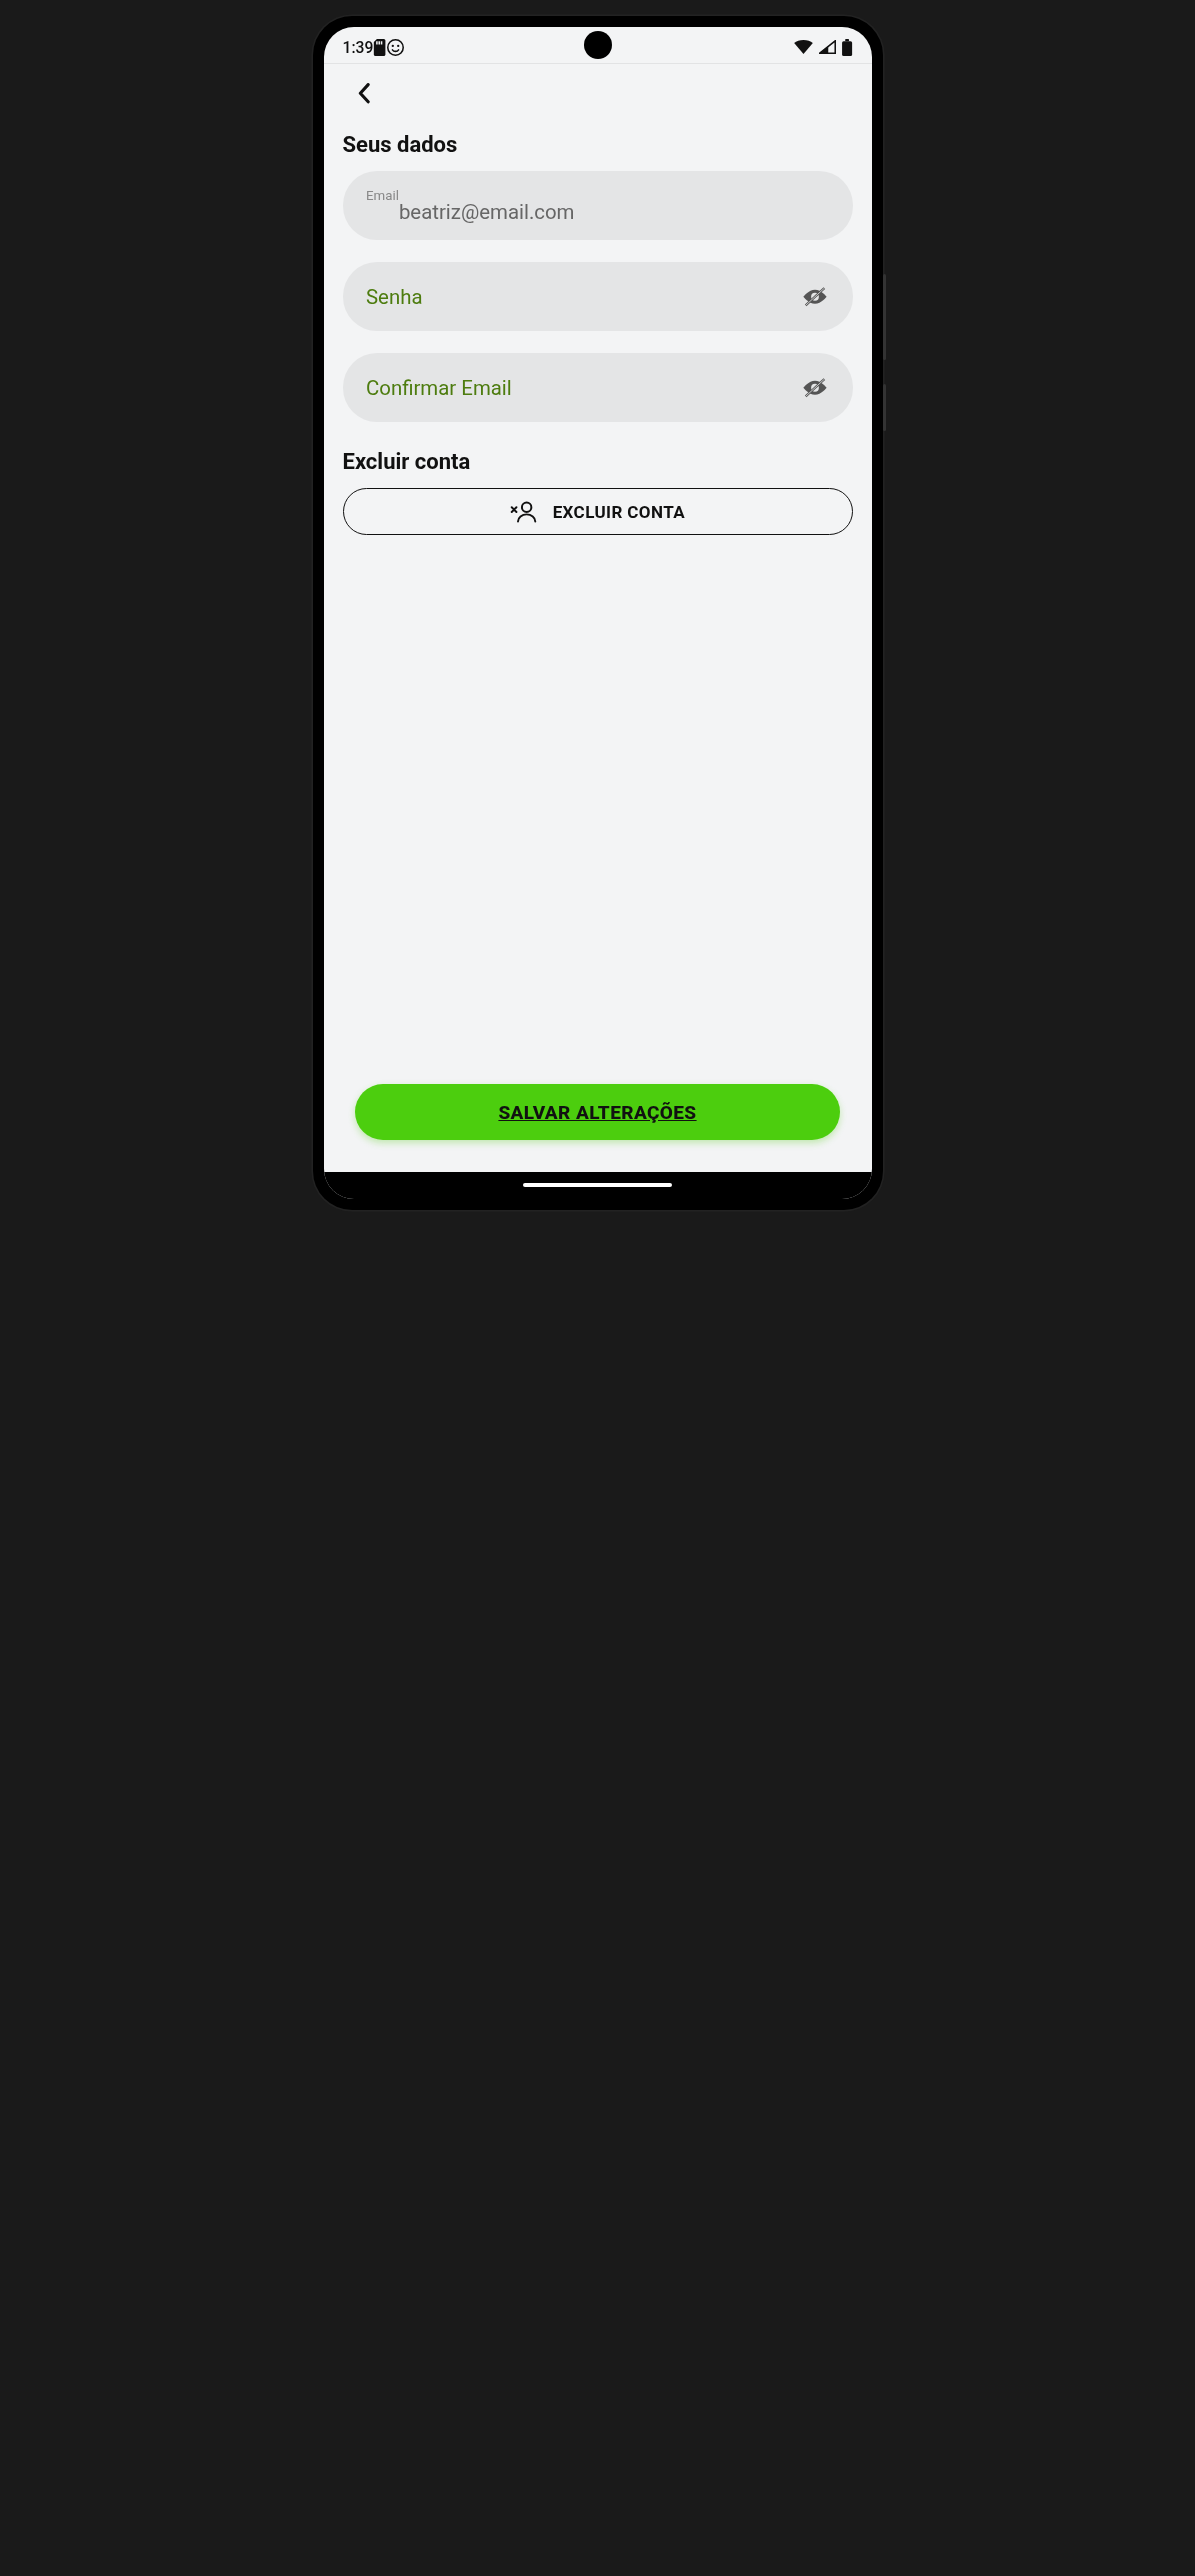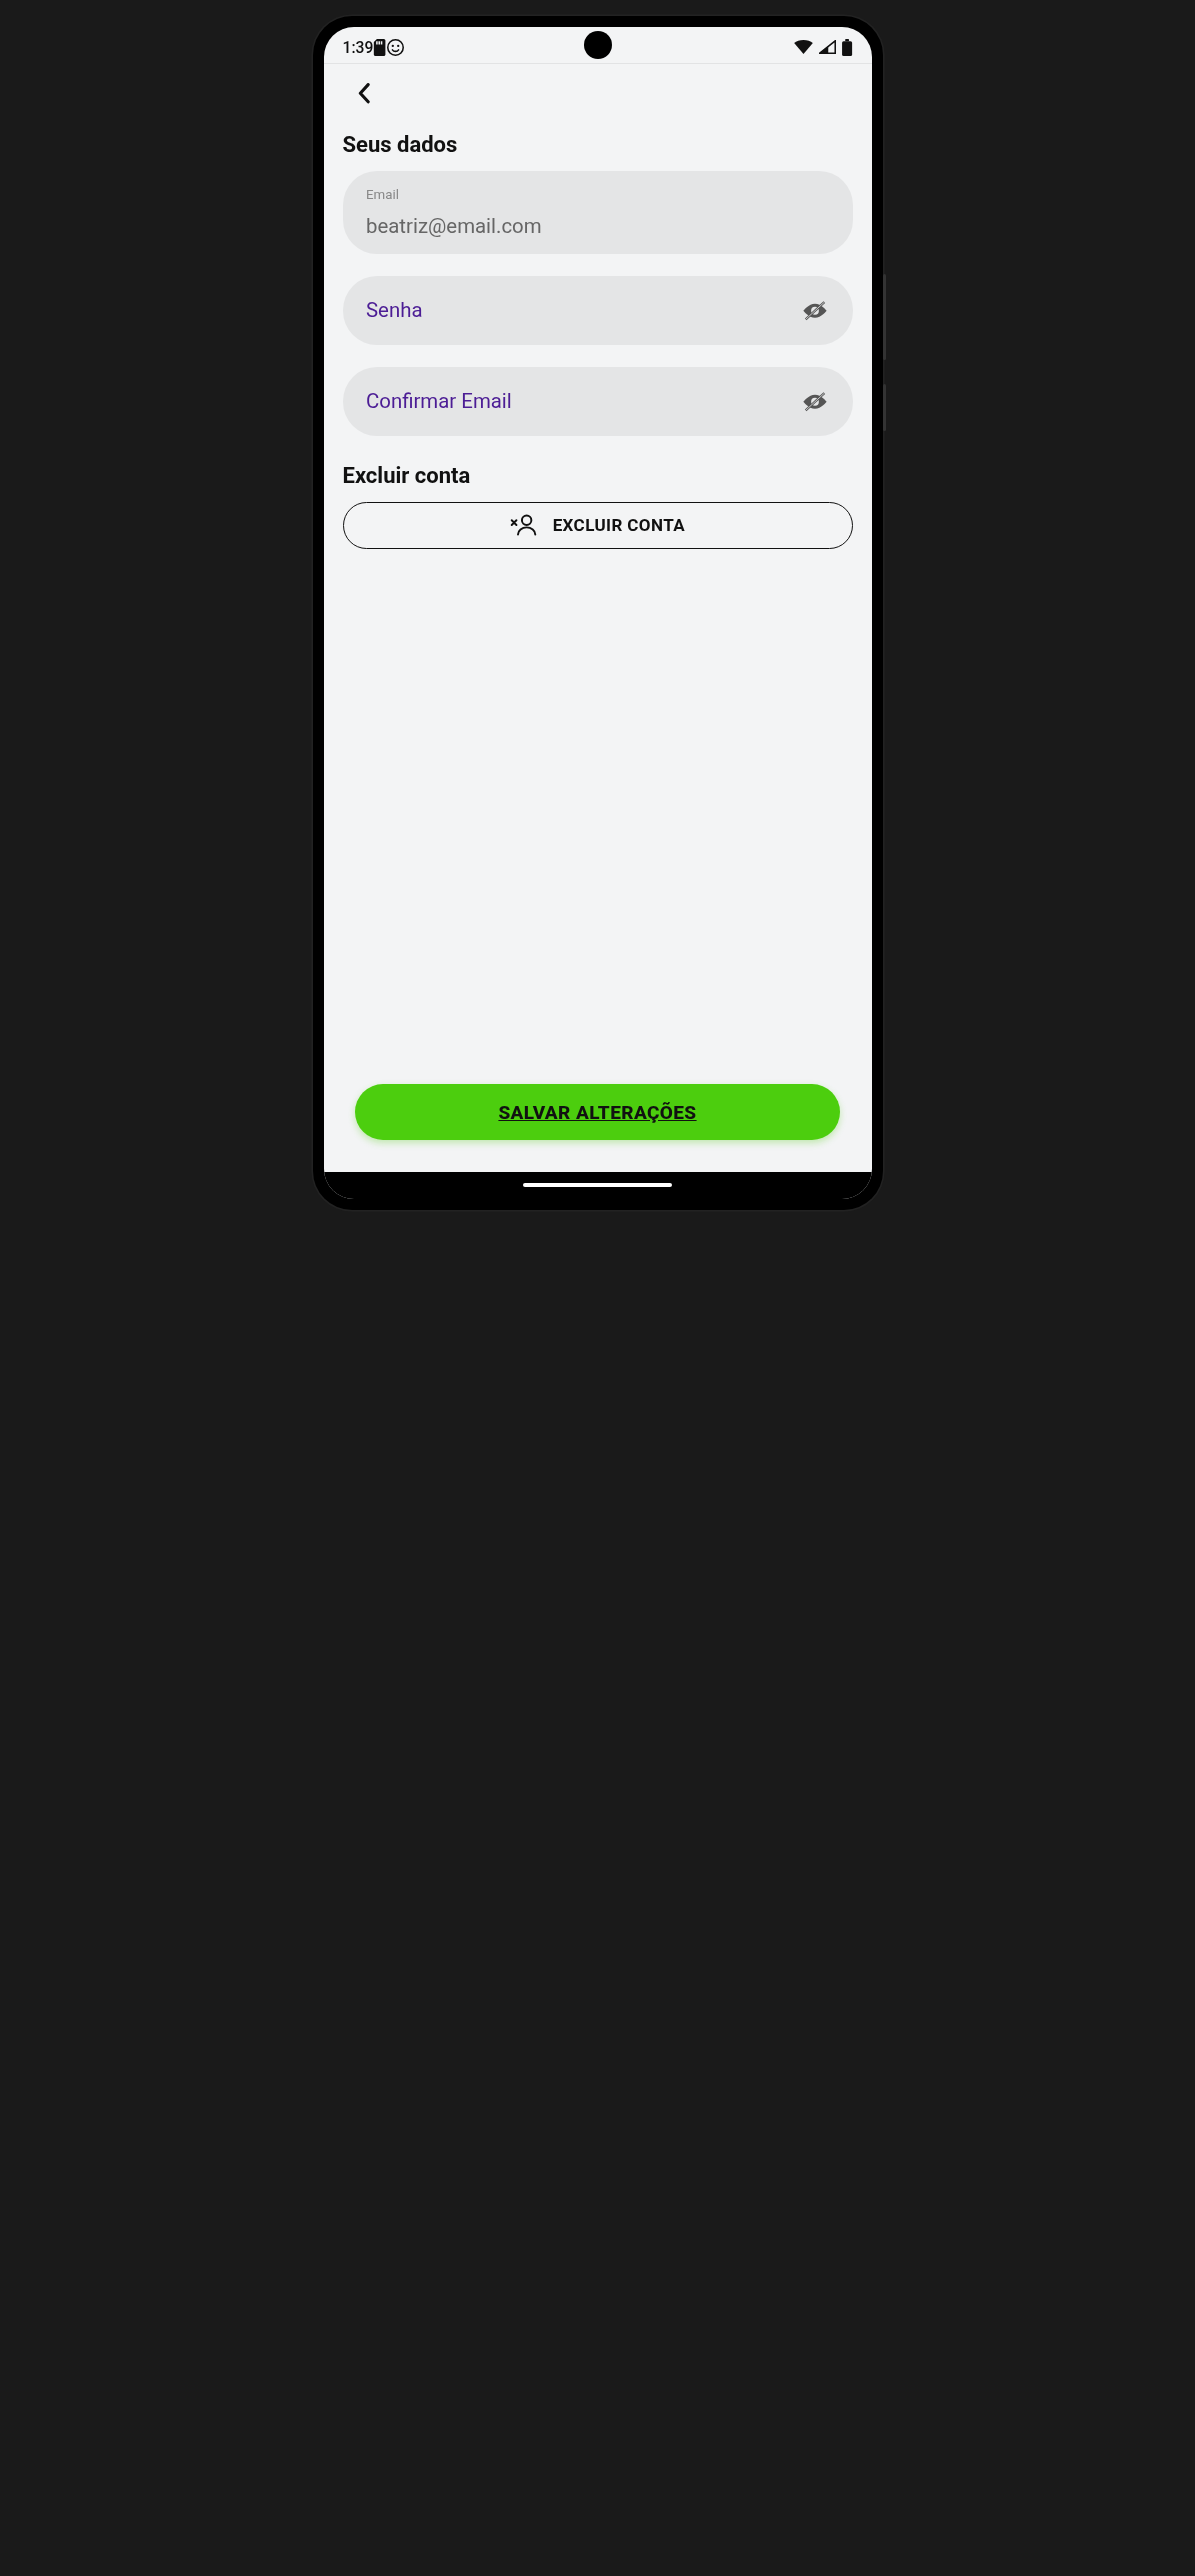--- a/index.html
+++ b/index.html
@@ -159,24 +159,24 @@
 .form-fields { display: flex; flex-direction: column; gap: 22px; margin-bottom: 27px; }
 .input-field {
   background: #e4e5e6;
   border-radius: 34px;
   padding: 15.7px 23.5px;
   display: flex;
   align-items: center;
   min-height: 69px;
   position: relative;
 }
-.input-inner { flex: 1; display: flex; flex-direction: column; }
+.input-inner { flex: 1; display: flex; flex-direction: row; }
 .input-label { font-size: 13.3px; color: #888; }
 .input-value { font-size: 20.4px; color: #666; margin-top: 12px; }
-.input-placeholder { font-size: 20.4px; color: #4c1d95; }
+.input-placeholder { font-size: 20.4px; color: #4d7c0f; }
 .eye-icon { cursor: pointer; display: flex; }
 .delete-btn {
   border: 1.6px solid #111;
   background: transparent;
   border-radius: 28px;
   height: 47px;
   display: flex;
   align-items: center;
   justify-content: center;
   gap: 15.7px;

